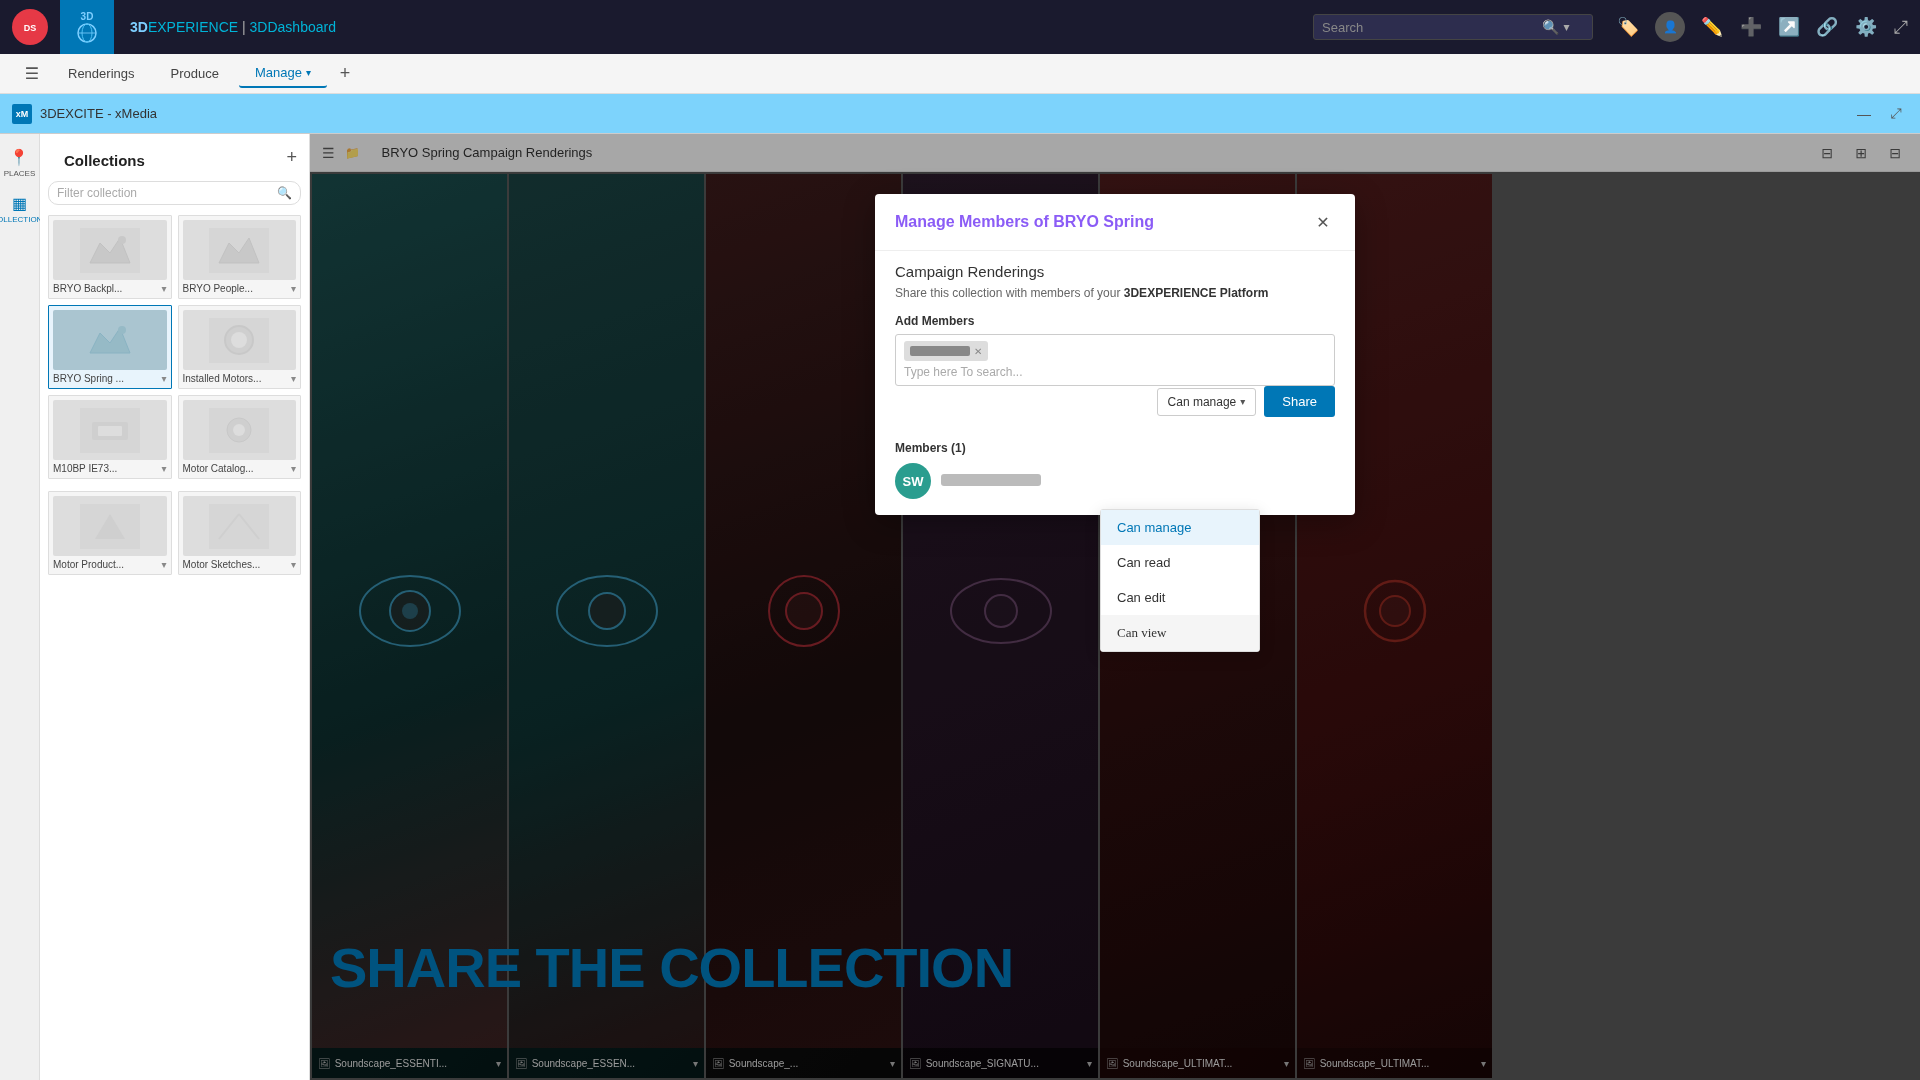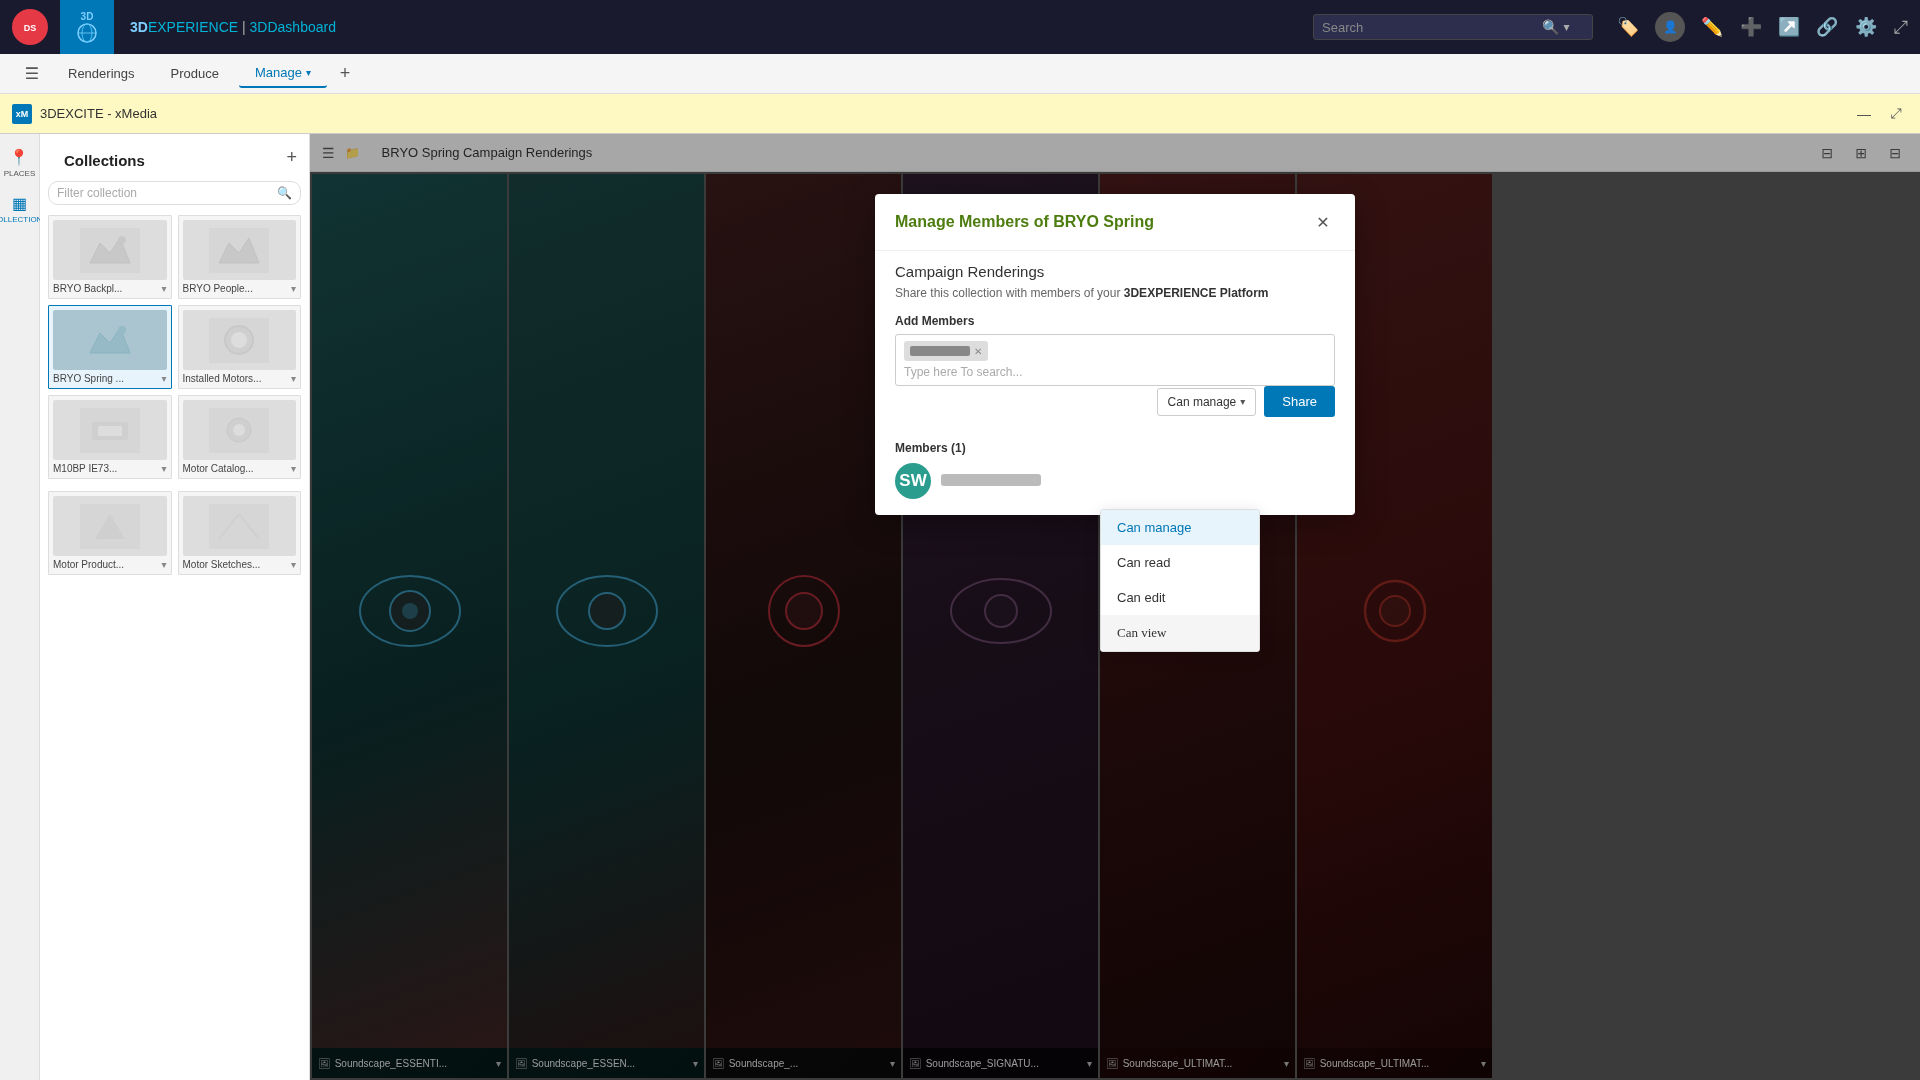--- a/index.html
+++ b/index.html
@@ -49,21 +49,21 @@
     }
     .menu-icon-btn { width: 32px; height: 32px; display: flex; align-items: center; justify-content: center; cursor: pointer; color: #555; font-size: 16px; }
     .nav-tab { padding: 6px 16px; font-size: 13px; color: #444; cursor: pointer; border-radius: 3px; }
     .nav-tab.active { color: #0077b6; border-bottom: 2px solid #0077b6; }
     .nav-tab-manage { display: flex; align-items: center; gap: 4px; }
     .add-tab { width: 28px; height: 28px; display: flex; align-items: center; justify-content: center; cursor: pointer; color: #555; font-size: 18px; }
 
     
     .app-header {
       height: 40px;
-      background: #fef9c3;
+      background: #7dd3fc;
       border-bottom: 1px solid #ccc;
       display: flex;
       align-items: center;
       padding: 0 12px;
       gap: 8px;
     }
     .app-header-icon { width: 20px; height: 20px; background: #0077b6; border-radius: 2px; display: flex; align-items: center; justify-content: center; color: white; font-size: 10px; }
     .app-header-title { font-size: 13px; color: #333; }
 
     
@@ -175,21 +175,21 @@
       box-shadow: 0 8px 32px rgba(0,0,0,0.3);
       position: relative;
     }
     .modal-header {
       display: flex;
       align-items: center;
       justify-content: space-between;
       padding: 16px 20px;
       border-bottom: 1px solid #eee;
     }
-    .modal-title { font-size: 16px; font-weight: 600; color: #4d7c0f; }
+    .modal-title { font-size: 16px; font-weight: 600; color: #8b5cf6; }
     .modal-close { width: 24px; height: 24px; display: flex; align-items: center; justify-content: center; cursor: pointer; color: #555; font-size: 16px; border: none; background: none; }
     .modal-subtitle { font-size: 15px; color: #333; font-weight: 500; padding: 12px 20px 4px; }
     .modal-desc { font-size: 12px; color: #666; padding: 0 20px 12px; line-height: 1.5; }
     .modal-desc strong { color: #333; }
     .modal-body { padding: 0 20px; }
     .add-member-label { font-size: 12px; color: #333; font-weight: 600; margin-bottom: 6px; }
     .add-member-input-wrap {
       flex: 1;
       border: 1px solid #ccc;
       border-radius: 3px;
@@ -225,21 +225,21 @@
       color: white;
       border: none;
       border-radius: 3px;
       font-size: 13px;
       cursor: pointer;
       white-space: nowrap;
     }
     .members-section { padding: 12px 20px 16px; }
     .members-label { font-size: 12px; font-weight: 600; color: #333; margin-bottom: 8px; }
     .member-row { display: flex; align-items: center; gap: 10px; }
-    .member-avatar { width: 36px; height: 36px; border-radius: 50%; background: #2a9d8f; display: flex; align-items: center; justify-content: center; color: white; font-size: 17px; font-weight: bold; }
+    .member-avatar { width: 36px; height: 36px; border-radius: 50%; background: #2a9d8f; display: flex; align-items: center; justify-content: center; color: white; font-size: 13px; font-weight: bold; }
     .member-name { font-size: 13px; color: #333; }
 
     
     .dropdown-menu {
       position: absolute;
       top: 375px;
       left: 790px;
       background: white;
       border: 1px solid #ddd;
       border-radius: 3px;
@@ -590,20 +590,21 @@
         </div>
         <div class="content-card-label">
           <span class="card-img-icon">🖼</span>
           <span class="card-name-text">Soundscape_ULTIMAT...</span>
           <span class="card-dropdown">▾</span>
         </div>
       </div>
     </div>
 
     <div class="overlay-text">
+      <div class="overlay-heading">SHARE THE COLLECTION</div>
     </div>
 
     <div class="modal-backdrop">
 
       <div class="modal">
         <div class="modal-header">
           <span class="modal-title">Manage Members of BRYO Spring</span>
           <button class="modal-close">✕</button>
         </div>
         <div class="modal-subtitle">Campaign Renderings</div>

